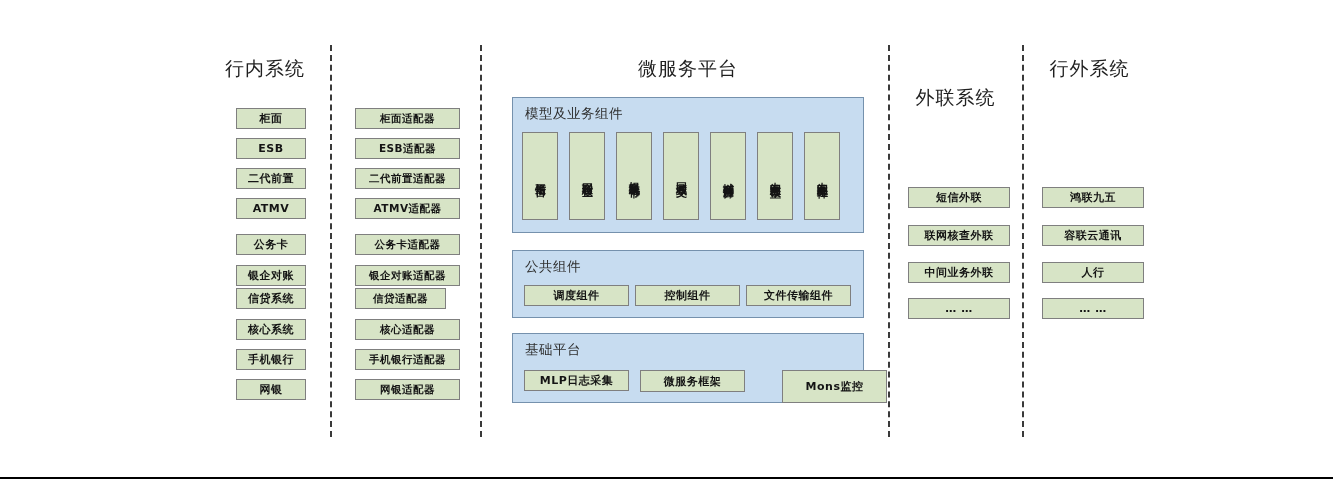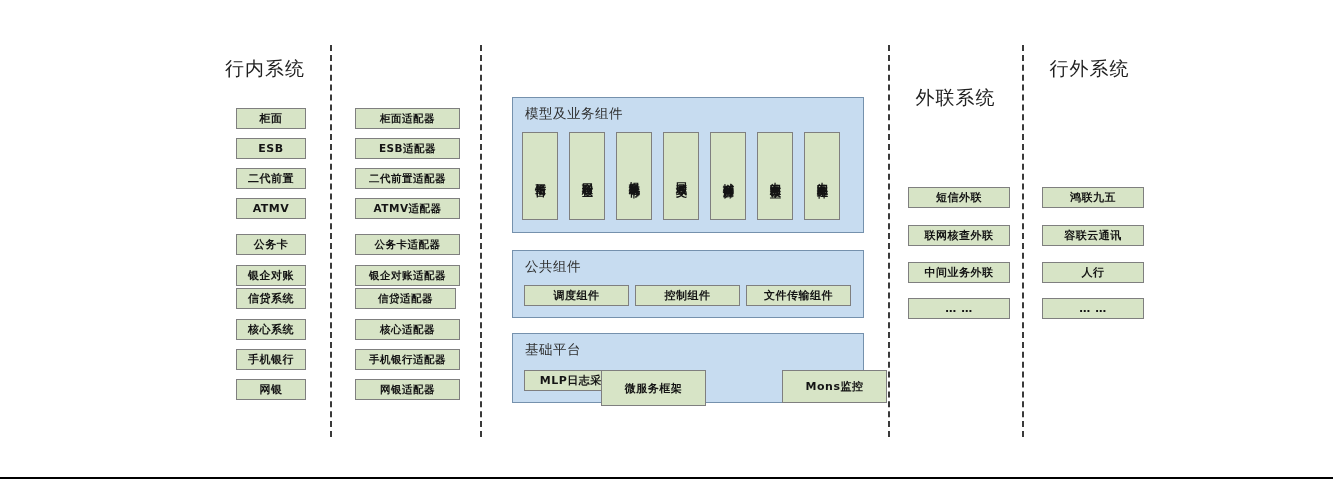--- a/index.html
+++ b/index.html
@@ -97,41 +97,42 @@
 <body>
 
 <div id="canvas">
 
   <div class="divider" style="left:330px;"></div>
   <div class="divider" style="left:480px;"></div>
   <div class="divider" style="left:888px;"></div>
   <div class="divider" style="left:1022px;"></div>
 
   <div class="col-title" style="left:210px;top:56px;width:110px;">行内系统</div>
+  <div class="col-title" style="left:598px;top:56px;width:180px;">微服务平台</div>
   <div class="col-title" style="left:898px;top:56px;width:115px;margin-top:29px;">外联系统</div>
   <div class="col-title" style="left:1032px;top:56px;width:115px;">行外系统</div>
 
   <div class="gbox" style="left:236px;top:108px;width:70px;height:21px;">柜面</div>
   <div class="gbox" style="left:236px;top:138px;width:70px;height:21px;">ESB</div>
   <div class="gbox" style="left:236px;top:168px;width:70px;height:21px;">二代前置</div>
   <div class="gbox" style="left:236px;top:198px;width:70px;height:21px;">ATMV</div>
   <div class="gbox" style="left:236px;top:234px;width:70px;height:21px;">公务卡</div>
   <div class="gbox" style="left:236px;top:265px;width:70px;height:21px;">银企对账</div>
   <div class="gbox" style="left:236px;top:288px;width:70px;height:21px;">信贷系统</div>
   <div class="gbox" style="left:236px;top:319px;width:70px;height:21px;">核心系统</div>
   <div class="gbox" style="left:236px;top:349px;width:70px;height:21px;">手机银行</div>
   <div class="gbox" style="left:236px;top:379px;width:70px;height:21px;">网银</div>
 
   <div class="gbox small" style="left:355px;top:108px;width:105px;height:21px;">柜面适配器</div>
   <div class="gbox small" style="left:355px;top:138px;width:105px;height:21px;">ESB适配器</div>
   <div class="gbox small" style="left:355px;top:168px;width:105px;height:21px;">二代前置适配器</div>
   <div class="gbox small" style="left:355px;top:198px;width:105px;height:21px;">ATMV适配器</div>
   <div class="gbox small" style="left:355px;top:234px;width:105px;height:21px;">公务卡适配器</div>
   <div class="gbox small" style="left:355px;top:265px;width:105px;height:21px;">银企对账适配器</div>
-  <div class="gbox small" style="left:355px;top:288px;width:101px;height:21px;">信贷适配器</div>
+  <div class="gbox small" style="left:355px;top:288px;width:91px;height:21px;">信贷适配器</div>
   <div class="gbox small" style="left:355px;top:319px;width:105px;height:21px;">核心适配器</div>
   <div class="gbox small" style="left:355px;top:349px;width:105px;height:21px;">手机银行适配器</div>
   <div class="gbox small" style="left:355px;top:379px;width:105px;height:21px;">网银适配器</div>
 
   <div class="panel" style="left:512px;top:97px;width:352px;height:136px;">
     <div class="panel-title">模型及业务组件</div>
   </div>
   <div class="gbox vert" style="left:522px;top:132px;width:36px;height:88px;">短信平台</div>
   <div class="gbox vert" style="left:569px;top:132px;width:36px;height:88px;">联网核查</div>
   <div class="gbox vert" style="left:616px;top:132px;width:36px;height:88px;">银联及银行卡</div>
@@ -144,21 +145,21 @@
     <div class="panel-title">公共组件</div>
   </div>
   <div class="gbox" style="left:524px;top:285px;width:105px;height:21px;">调度组件</div>
   <div class="gbox" style="left:635px;top:285px;width:105px;height:21px;">控制组件</div>
   <div class="gbox" style="left:746px;top:285px;width:105px;height:21px;">文件传输组件</div>
 
   <div class="panel" style="left:512px;top:333px;width:352px;height:70px;">
     <div class="panel-title">基础平台</div>
   </div>
   <div class="gbox" style="left:524px;top:370px;width:105px;height:21px;">MLP日志采集</div>
-  <div class="gbox" style="left:601px;top:370px;width:105px;height:36px;">微服务框架</div>
+  <div class="gbox" style="left:640px;top:370px;width:105px;height:22px;">微服务框架</div>
   <div class="gbox" style="left:746px;top:370px;width:105px;height:33px;margin-left:36px;">Mons监控</div>
 
   <div class="gbox" style="left:908px;top:187px;width:102px;height:21px;">短信外联</div>
   <div class="gbox" style="left:908px;top:225px;width:102px;height:21px;text-align:center;">联网核查外联</div>
   <div class="gbox" style="left:908px;top:262px;width:102px;height:21px;font-family:Liberation Mono, monospace;">中间业务外联</div>
   <div class="gbox" style="left:908px;top:298px;width:102px;height:21px;">… …</div>
 
   <div class="gbox" style="left:1042px;top:187px;width:102px;height:21px;">鸿联九五</div>
   <div class="gbox" style="left:1042px;top:225px;width:102px;height:21px;">容联云通讯</div>
   <div class="gbox" style="left:1042px;top:262px;width:102px;height:21px;">人行</div>

